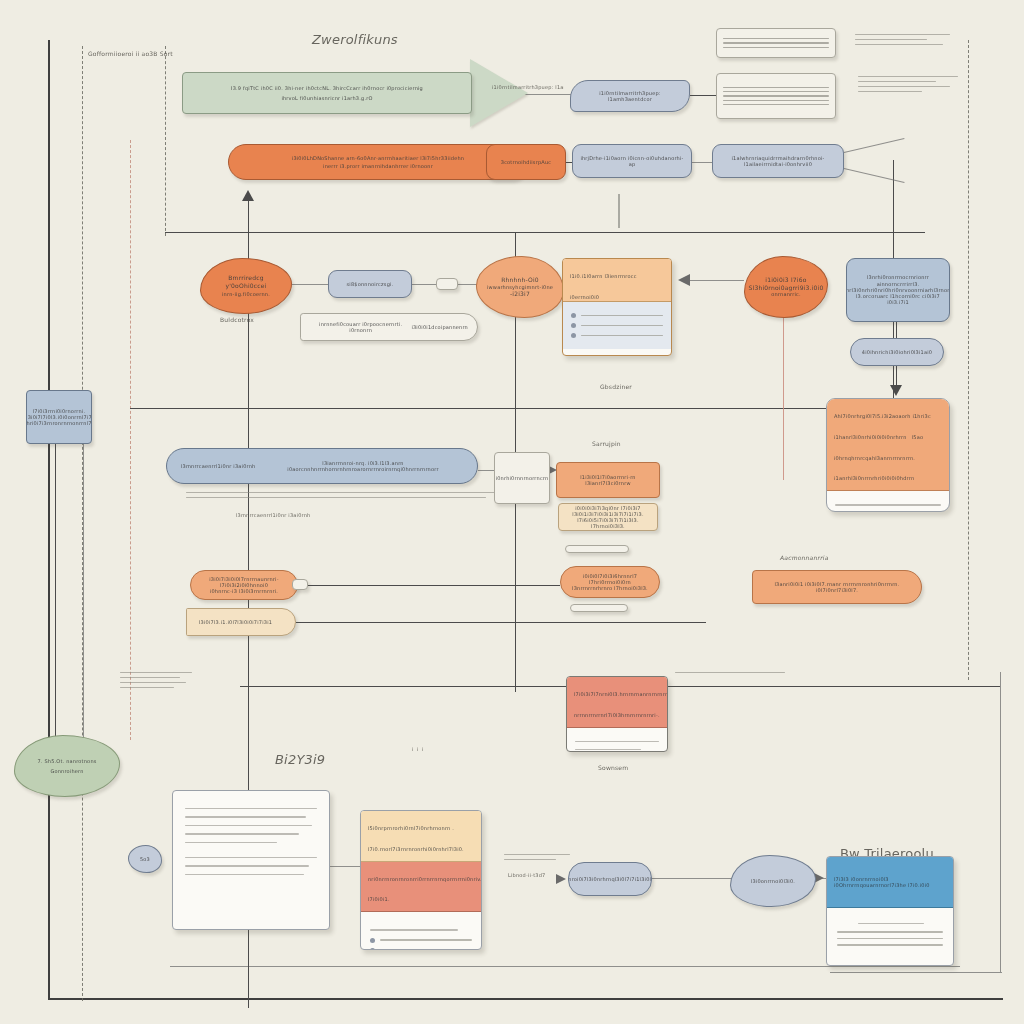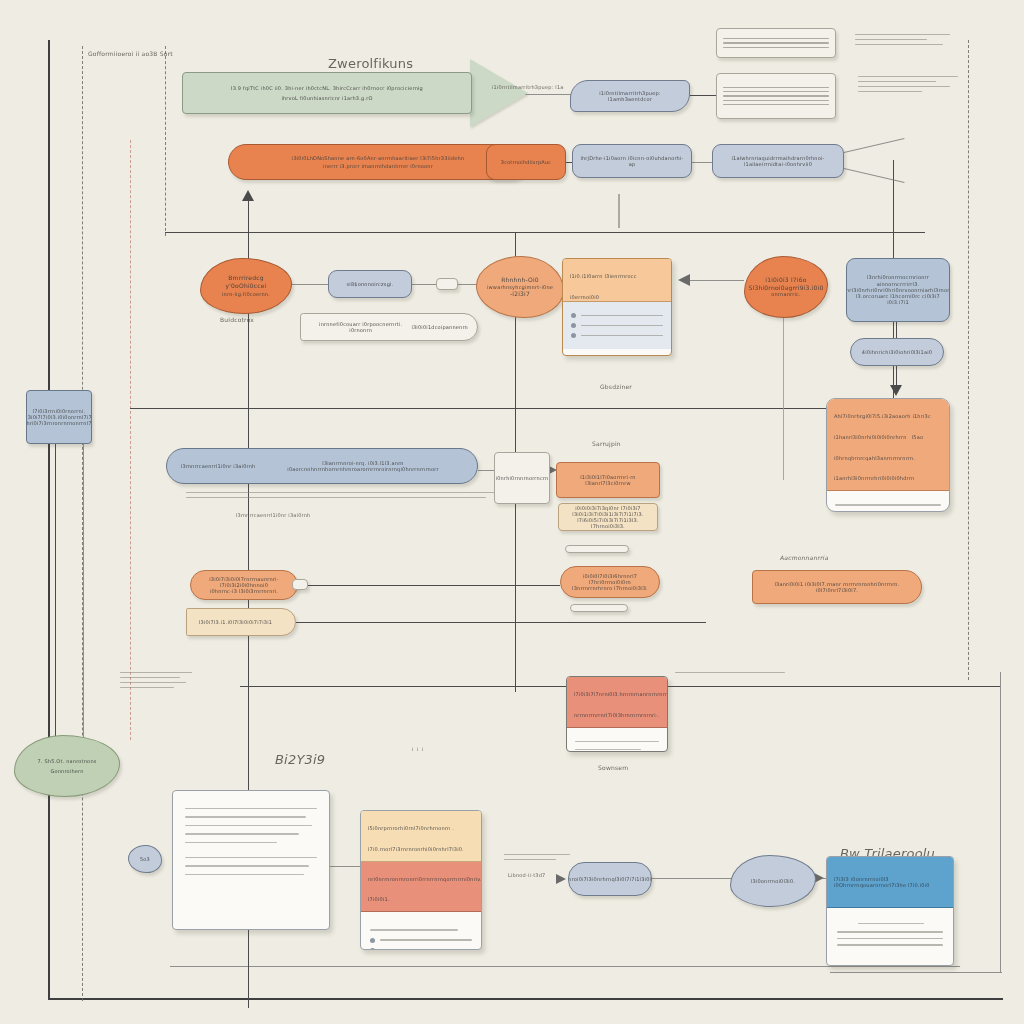--- a/index.html
+++ b/index.html
@@ -116,24 +116,24 @@
 
   <div class="ln lnv" style="left:248px;top:198px;height:810px;"></div>
   <div class="ln lnv" style="left:515px;top:232px;height:460px;"></div>
   <div class="ln lnv" style="left:893px;top:160px;height:250px;"></div>
   <div class="ln lnv ln-thin" style="left:1000px;top:672px;height:300px;"></div>
   <div class="ln lnh ln-thin" style="left:830px;top:972px;width:172px;"></div>
   <div class="ln lnv ln-red" style="left:783px;top:300px;height:180px;width:1.2px;"></div>
   <div class="ln lnv" style="left:55px;top:440px;height:345px;"></div>
   <div class="ln lnv ln-thin" style="left:83px;top:440px;height:345px;"></div>
 
-  <div class="lbl blur md" style="left:328px;top:32px;font-size:13px;margin-top:24px;">Zwerolfikuns</div>
+  <div class="lbl blur md" style="left:312px;top:32px;font-size:13px;font-style:italic;">Zwerolfikuns</div>
   <div class="lbl blur tiny" style="left:88px;top:50px;">Gofformiioeroi ii ao3B Sort</div>
   <div class="lbl blur md" style="left:275px;top:752px;font-size:13px;font-style:italic;">Bi2Y3i9</div>
-  <div class="lbl blur md" style="left:840px;top:846px;font-size:13px;font-style:italic;">Bw Trilaeroolu</div>
+  <div class="lbl blur md" style="left:840px;top:846px;font-size:13px;">Bw Trilaeroolu</div>
 
   <div class="lbl blur tiny" style="left:220px;top:316px;">Buldcotrox</div>
   <div class="lbl blur tiny" style="left:600px;top:383px;">Gbsdziner</div>
   <div class="lbl blur tiny" style="left:592px;top:440px;">Sarrujpin</div>
   <div class="lbl blur tiny" style="left:780px;top:554px;font-style:italic;">Aacmonnanrria</div>
   <div class="lbl blur tiny" style="left:598px;top:764px;">Sownsem</div>
   <div class="lbl blur xtiny" style="left:508px;top:872px;">Libnod-ii-t3d7</div>
 
   <div class="node f-green r4" style="left:182px;top:72px;width:290px;height:42px;">
     <span class="t blur xtiny">I3.9 fqiTtC ih0C ii0. 3hi-ner ih0ctcNL. 3hircCcarr ih0rnocr i0prociciernig</span>

